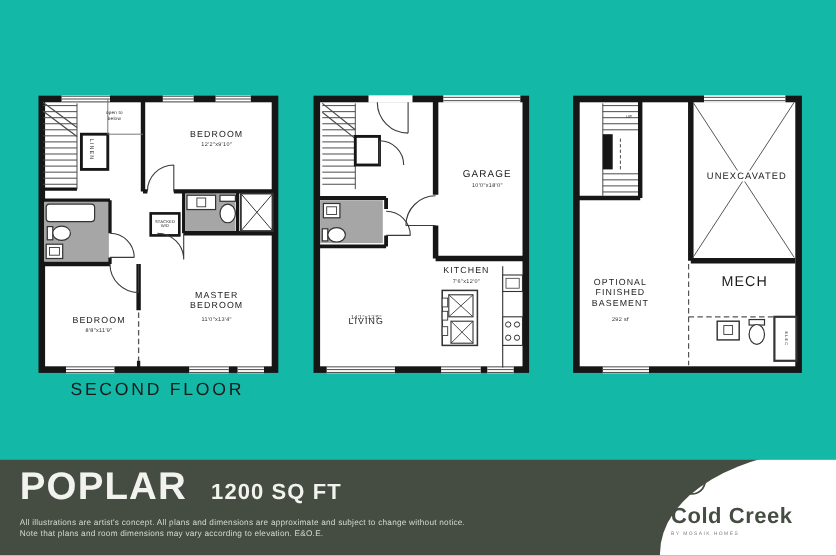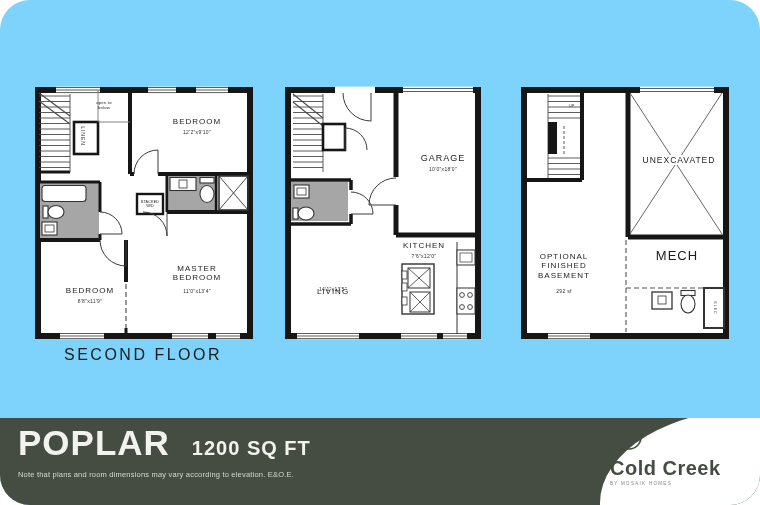--- a/index.html
+++ b/index.html
@@ -1,17 +1,17 @@
 <!DOCTYPE html>
 <html><head>
 <meta charset="utf-8">
 <style>
   html,body{margin:0;padding:0;background:#ffffff;}
-  .stage{position:relative;width:760px;height:505px;background:#7dd3fc;overflow:hidden;
-         font-family:"Liberation Sans",sans-serif;border-radius:30px;}
+  .stage{position:relative;width:760px;height:505px;background:#14b8a6;overflow:hidden;
+         font-family:"Liberation Sans",sans-serif;}
   .plan-svg{position:absolute;}
   .lbl{position:absolute;transform:translate(-50%,-50%);text-align:center;color:#1c1c1c;
        white-space:pre-line;line-height:1.18;letter-spacing:1px;font-size:8px;}
   .room-dims{position:absolute;transform:translate(-50%,-50%);font-size:5px;letter-spacing:.3px;
        color:#2e2e2e;white-space:nowrap;}
   .tiny{font-size:4.2px;letter-spacing:.2px;}
   .vert{writing-mode:vertical-rl;letter-spacing:1px;font-size:5px;line-height:1;}
   .floor-title{position:absolute;transform:translate(-50%,-50%);font-size:16px;
        letter-spacing:2.5px;color:#1b1b1b;white-space:nowrap;}
   .whitebg{background:#ffffff;padding:0 2px;}
@@ -234,20 +234,21 @@
   <div class="lbl vert" style="left:714px;top:308px;font-size:3.5px">ELEC</div>
 
   <div class="floor-title" style="left:143px;top:355px">SECOND FLOOR</div>
 
   <div class="banner">
     <div class="white-blob"></div>
     <div class="model-row">
       <span class="model-name">POPLAR</span><span class="model-area">1200 SQ FT</span>
     </div>
     <div class="disclaimer">
+      <div>All illustrations are artist's concept. All plans and dimensions are approximate and subject to change without notice.</div>
       <div>Note that plans and room dimensions may vary according to elevation. E&amp;O.E.</div>
     </div>
     <div class="logo">
       <svg width="38" height="30" viewBox="0 0 38 30">
         <circle cx="19" cy="14" r="12" fill="none" stroke="#454d42" stroke-width="1.6"></circle>
         <g fill="#454d42">
           <polygon points="12,16 14.5,10 17,16"></polygon>
           <polygon points="16.5,16 19,8.5 21.5,16"></polygon>
           <polygon points="21,16 23.5,11 26,16"></polygon>
           <path d="M9,18 Q19,15.5 29,18 Q21,21.5 9,18 Z"></path>

